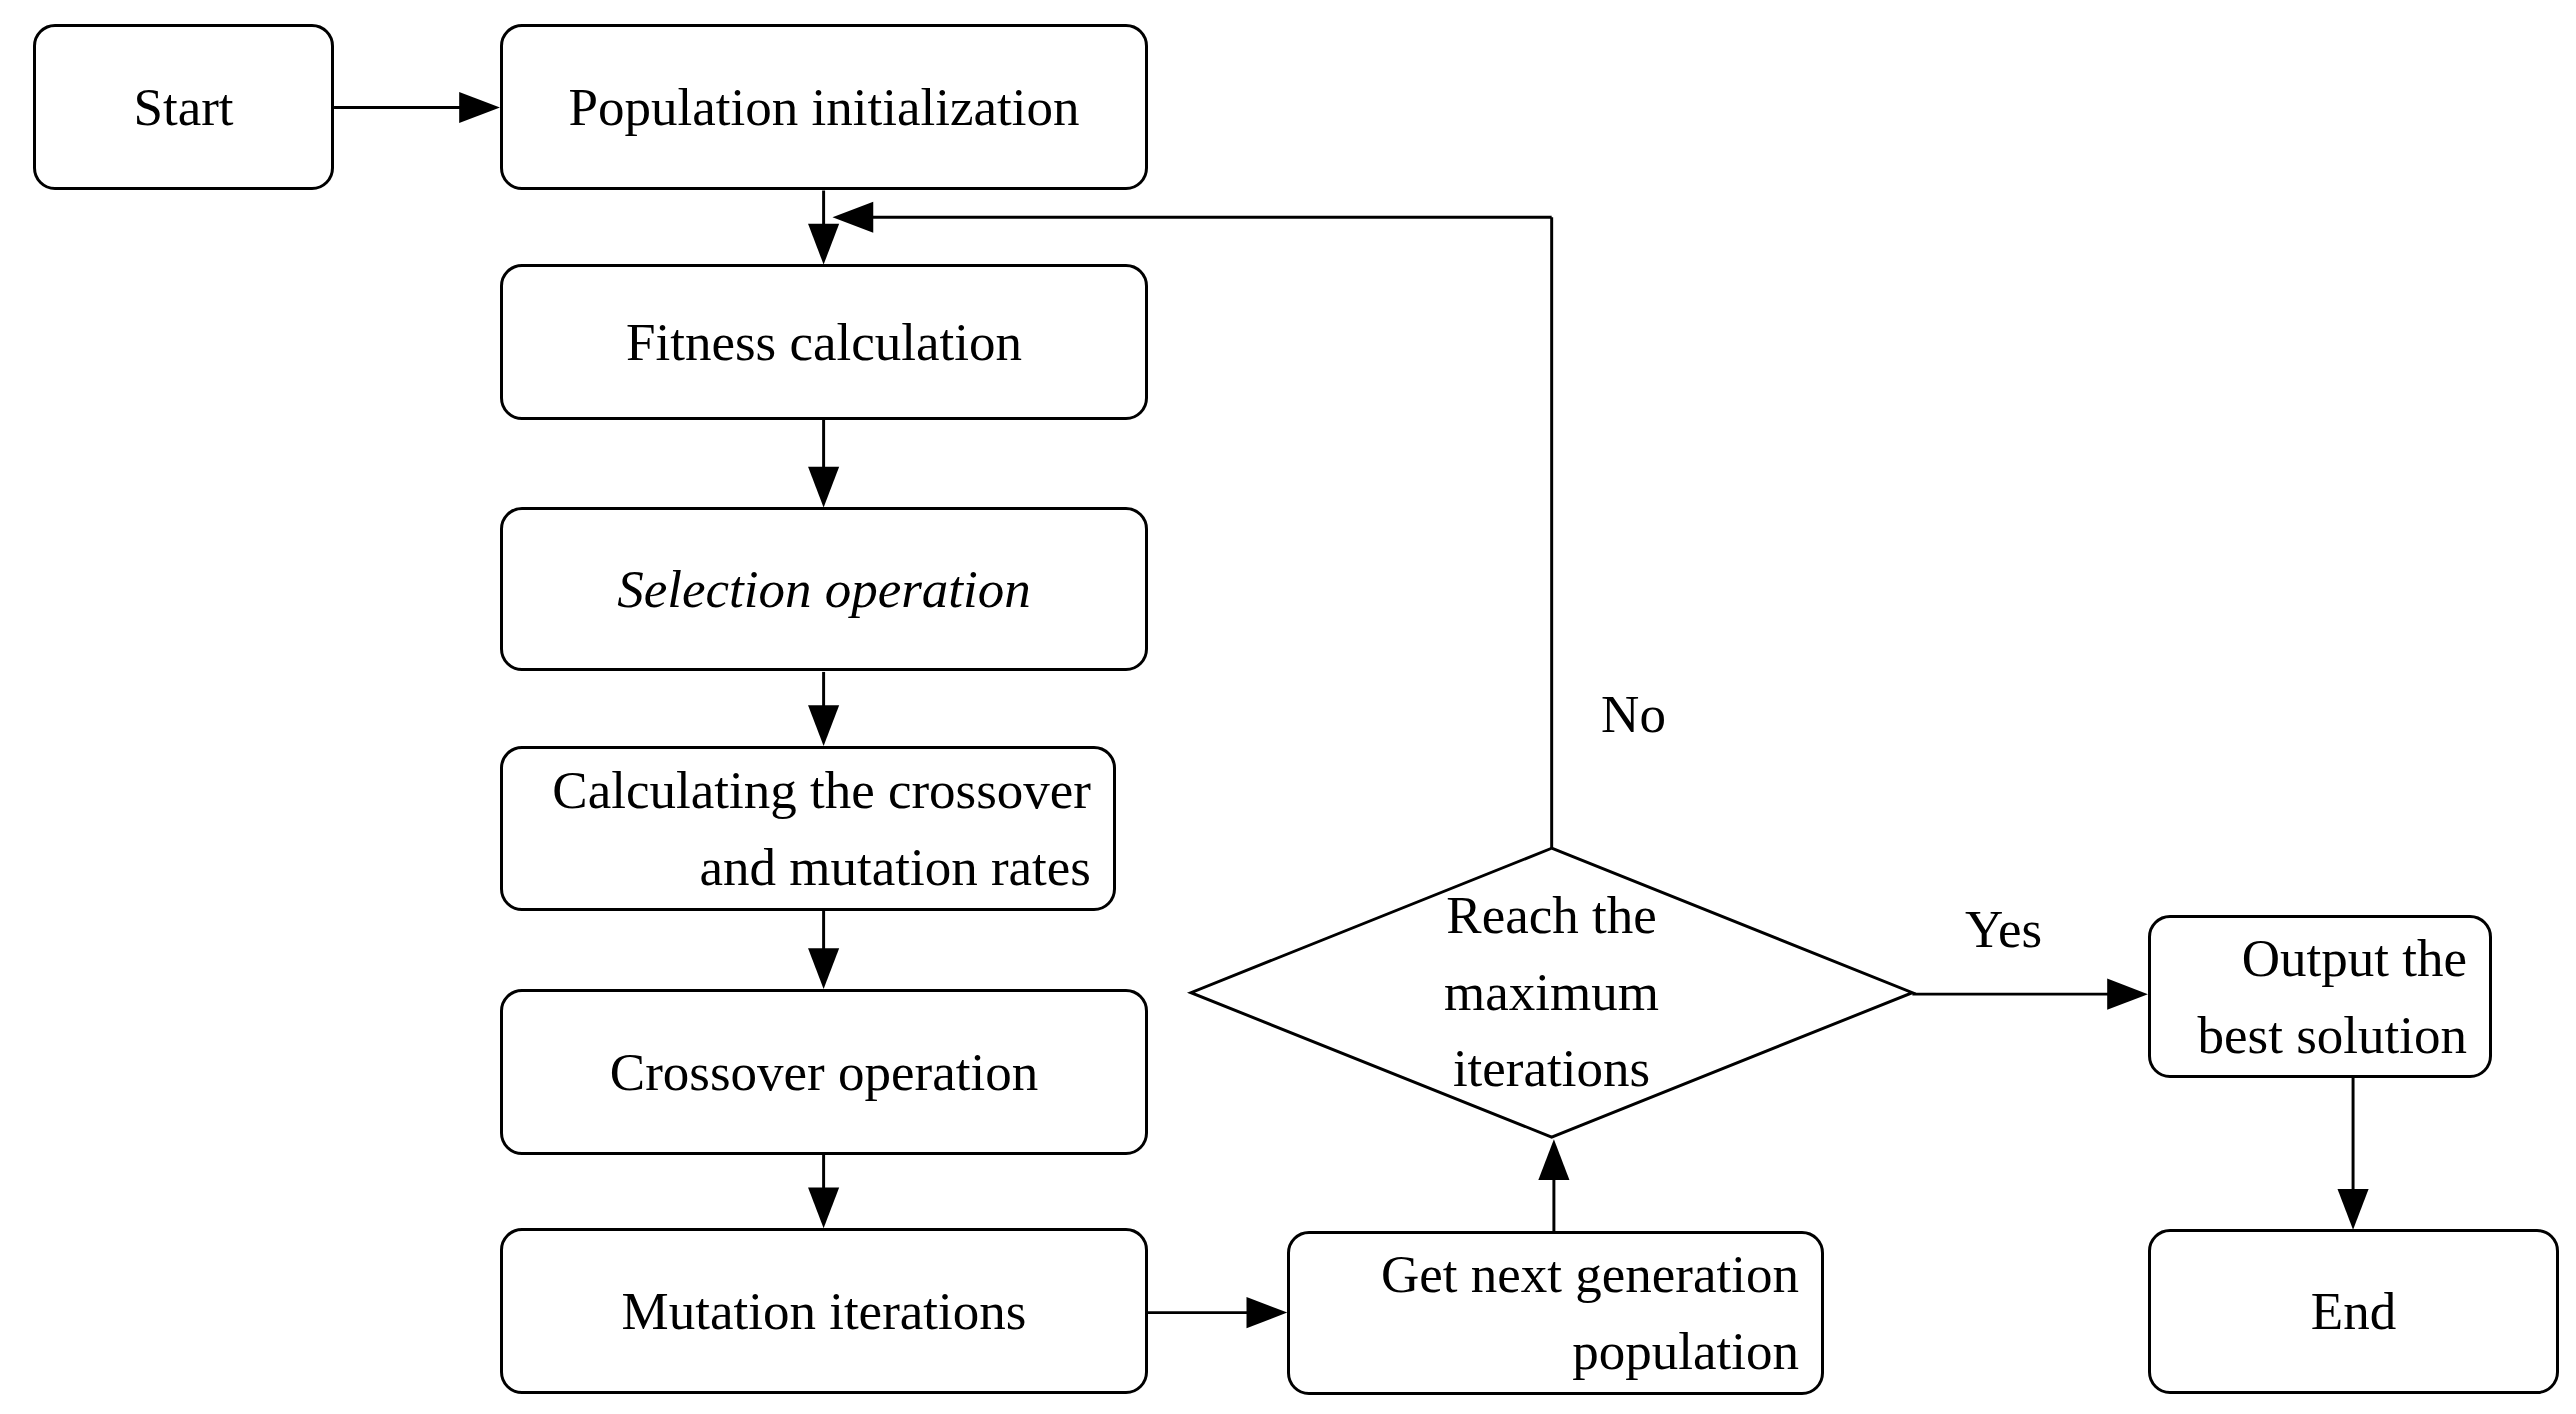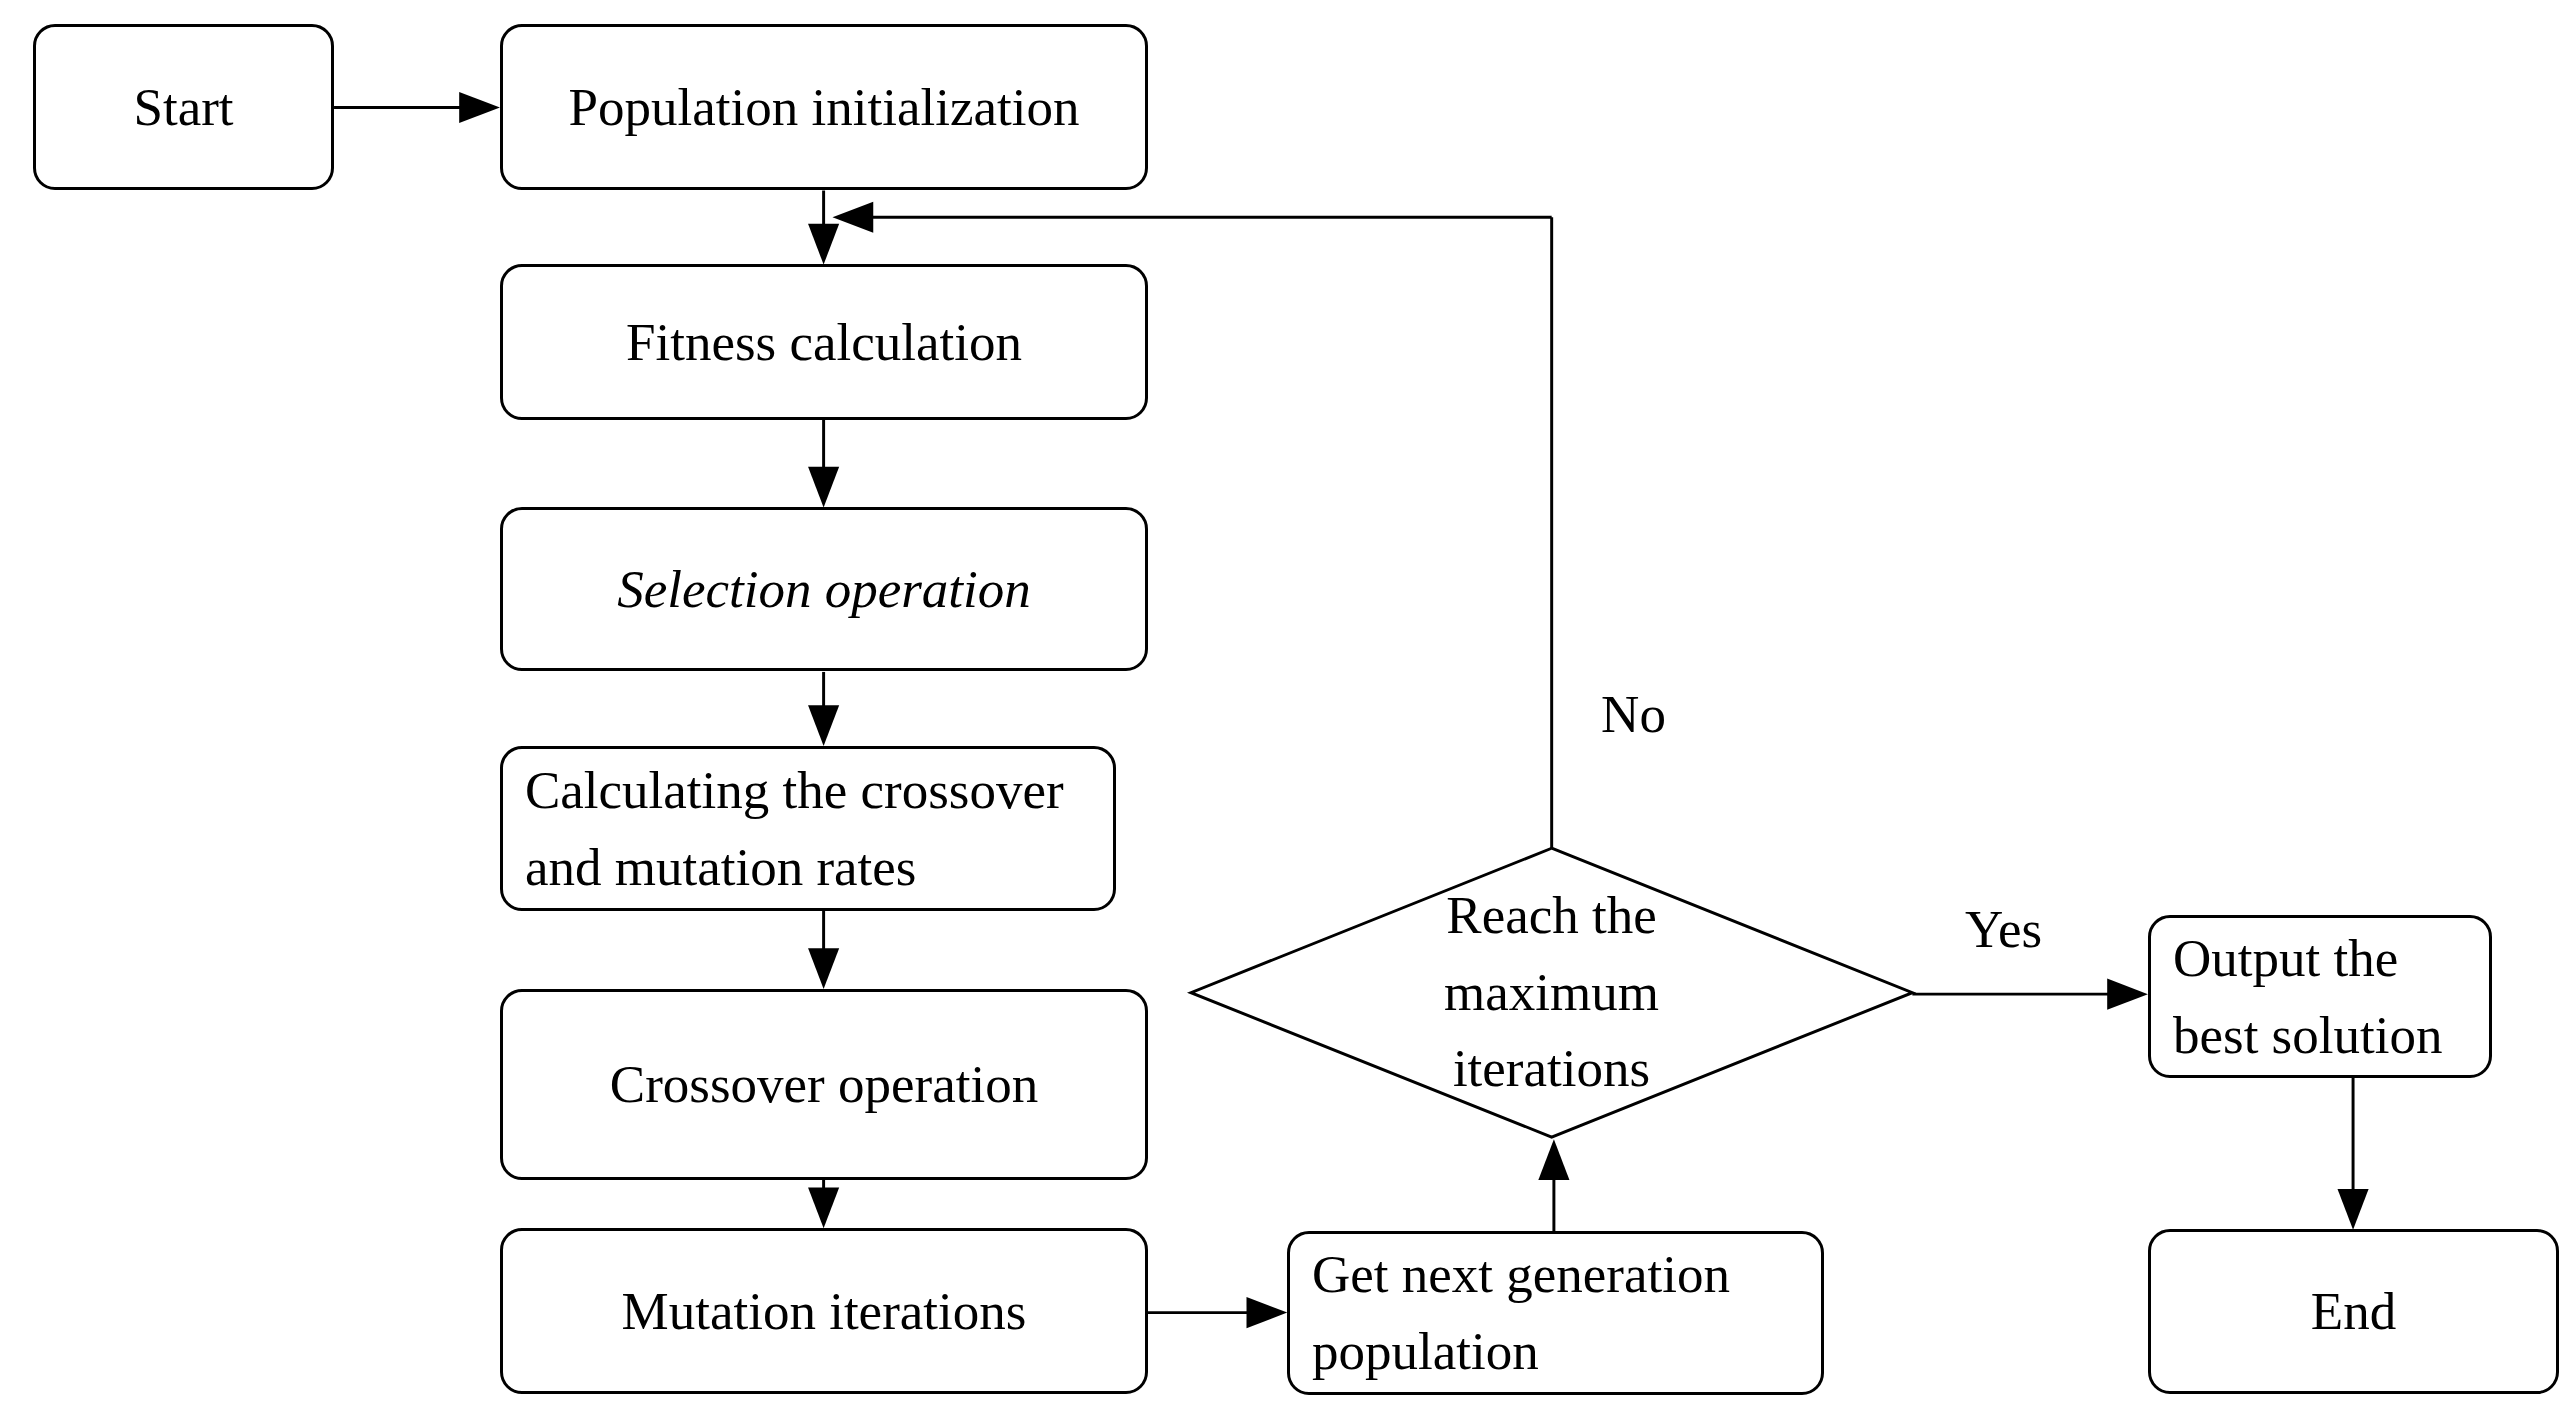--- a/index.html
+++ b/index.html
@@ -24,21 +24,21 @@
   }
   .node {
     position: absolute;
     box-sizing: border-box;
     border: 3.7px solid #000000;
     border-radius: 22px;
     background: #ffffff;
     display: flex;
     align-items: center;
     justify-content: center;
-    text-align: left;
+    text-align: right;
     font-size: 53px;
     line-height: 1.45;
     padding: 0 22px;
   }
   .floating-label {
     position: absolute;
     display: flex;
     align-items: center;
     justify-content: center;
     text-align: center;
@@ -126,21 +126,21 @@
   </div>
 
   <div class="node" style="left:500px; top:507px; width:648px; height:164px;font-style:italic;">
     <span>Selection operation</span>
   </div>
 
   <div class="node" style="left:500px; top:746px; width:616px; height:165px;">
     <span>Calculating the crossover and mutation rates</span>
   </div>
 
-  <div class="node" style="left:500px; top:989px; width:648px; height:191px;">
+  <div class="node" style="left:500px; top:989px; width:648px; height:166px;">
     <span>Crossover operation</span>
   </div>
 
   <div class="node" style="left:500px; top:1228px; width:648px; height:166px;">
     <span>Mutation iterations</span>
   </div>
 
   <div class="node" style="left:1287px; top:1231px; width:537px; height:164px;">
     <span>Get next generation population</span>
   </div>

